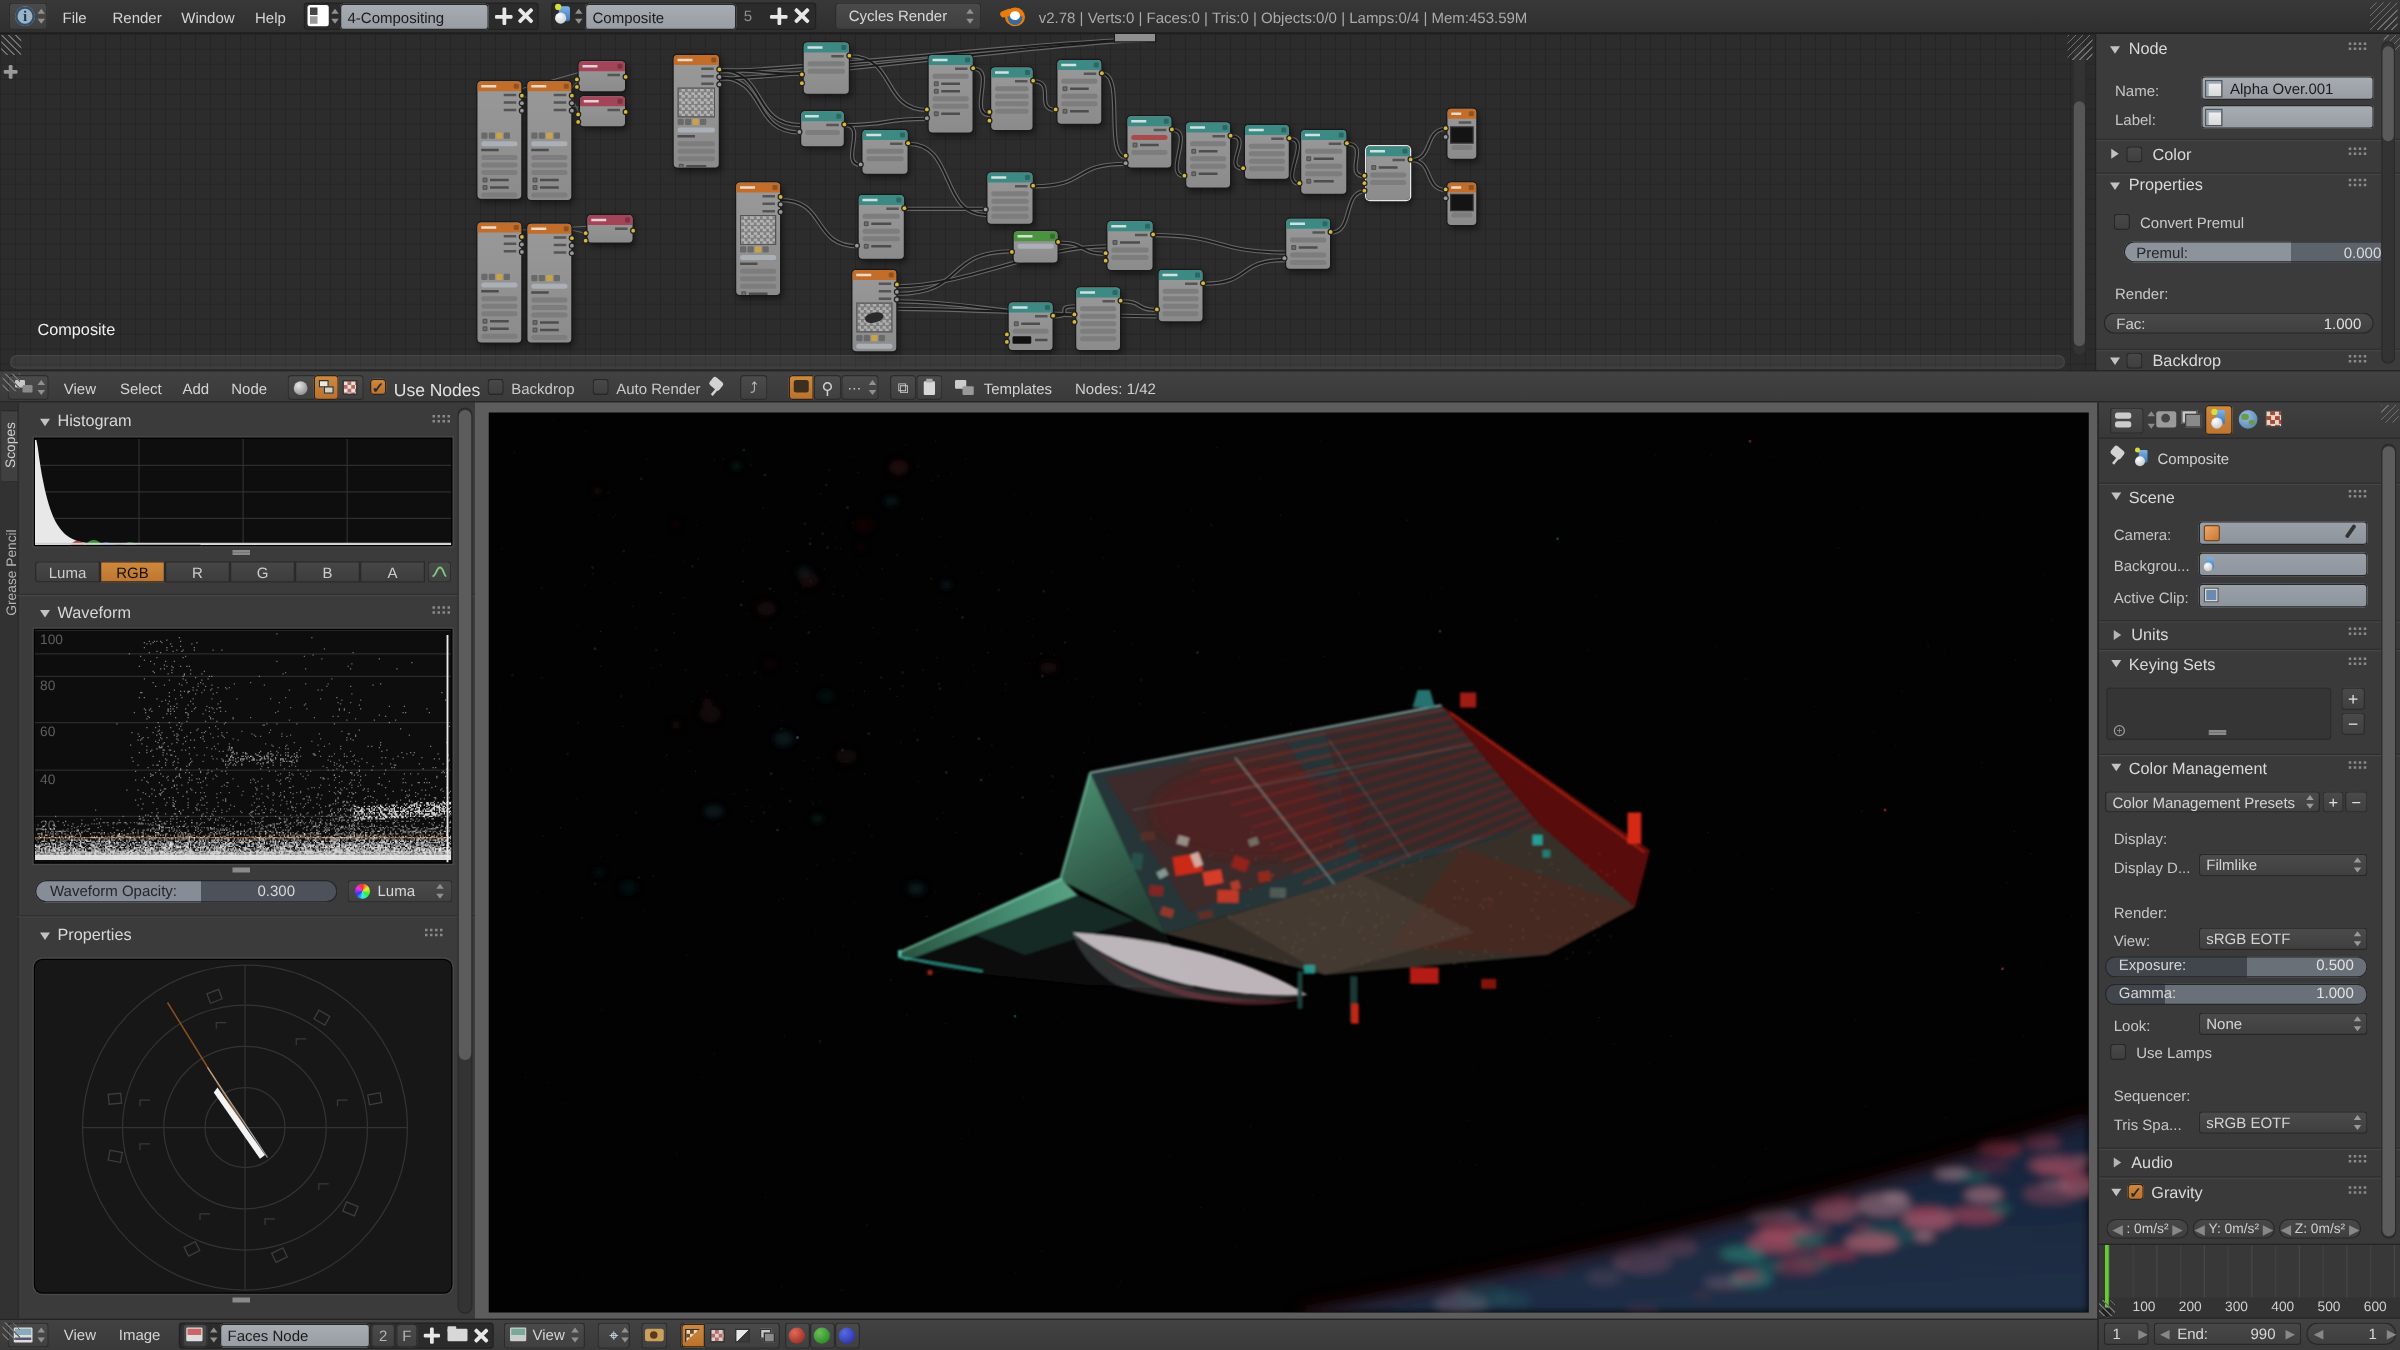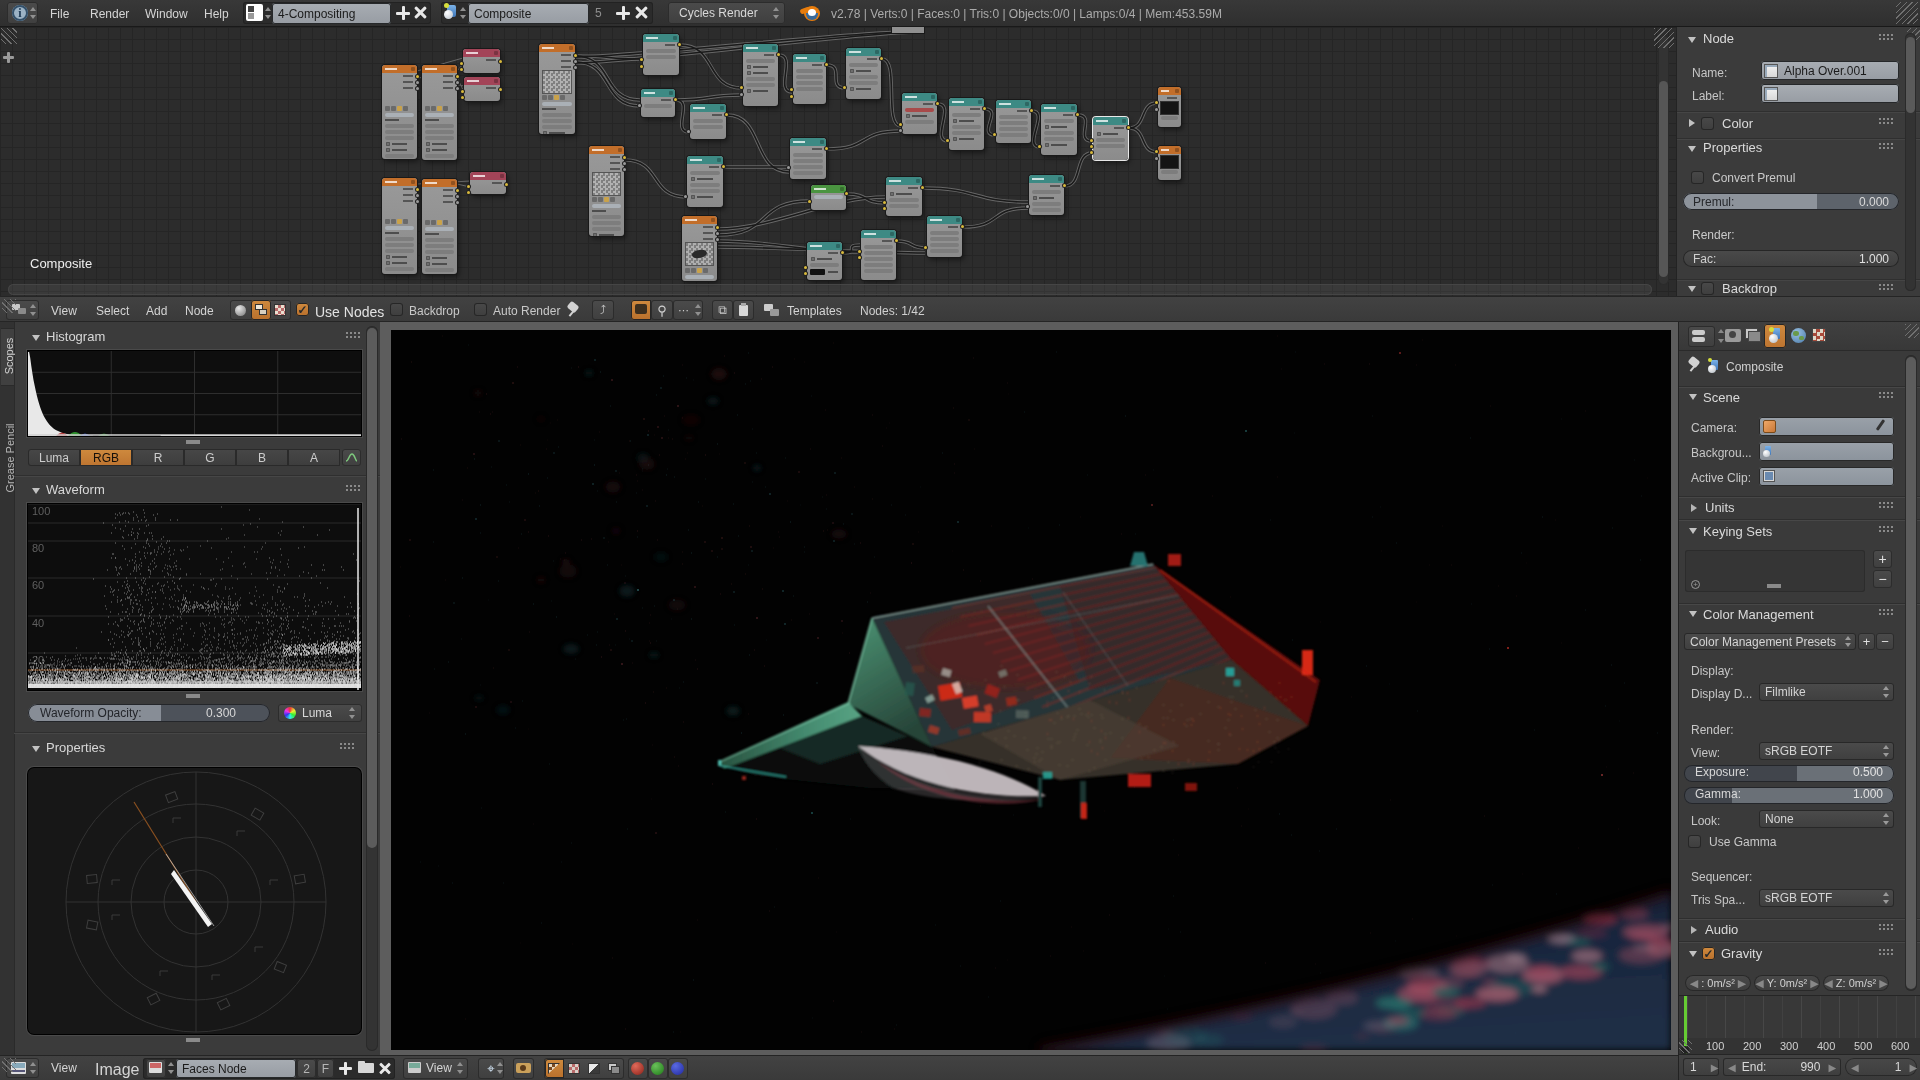--- a/index.html
+++ b/index.html
@@ -585,21 +585,21 @@
     <div style="position:absolute;left:202px;top:116px;width:2px;height:2px;background:#8a8a8a;"></div>
     <div style="position:absolute;left:206px;top:116px;width:2px;height:2px;background:#8a8a8a;"></div>
     <div style="position:absolute;left:210px;top:116px;width:2px;height:2px;background:#8a8a8a;"></div>
     <div style="position:absolute;left:214px;top:116px;width:2px;height:2px;background:#8a8a8a;"></div>
     <div style="position:absolute;left:202px;top:120px;width:2px;height:2px;background:#8a8a8a;"></div>
     <div style="position:absolute;left:206px;top:120px;width:2px;height:2px;background:#8a8a8a;"></div>
     <div style="position:absolute;left:210px;top:120px;width:2px;height:2px;background:#8a8a8a;"></div>
     <div style="position:absolute;left:214px;top:120px;width:2px;height:2px;background:#8a8a8a;"></div>
     <div style="position:absolute;left:14px;top:144px;width:13px;height:13px;background:linear-gradient(#494949,#3e3e3e);border-radius:3px;box-shadow:inset 0 0 0 1px #262626;"></div>
     <div style="position:absolute;left:35px;top:144px;font-size:12px;color:#c9c9c9;white-space:nowrap;">Convert Premul</div>
-    <div style="position:absolute;left:6px;top:166px;width:216px;height:17px;border-radius:9px;background:linear-gradient(90deg,#8d939b 0 62%,#667  62%,#5d636b 62%);box-shadow:inset 0 0 0 1px #24262a;overflow:hidden;">
+    <div style="position:absolute;left:22px;top:166px;width:216px;height:17px;border-radius:9px;background:linear-gradient(90deg,#8d939b 0 62%,#667  62%,#5d636b 62%);box-shadow:inset 0 0 0 1px #24262a;overflow:hidden;">
       <span style="position:absolute;left:10px;top:2px;font-size:12px;color:#26282c;">Premul:</span>
       <span style="position:absolute;right:10px;top:2px;font-size:12px;color:#dadada;">0.000</span>
     </div>
     <div style="position:absolute;left:15px;top:201px;font-size:12px;color:#c9c9c9;white-space:nowrap;">Render:</div>
     <div style="position:absolute;left:6px;top:223px;width:216px;height:17px;border-radius:9px;background:linear-gradient(#4a4a4a,#3f3f3f);box-shadow:inset 0 0 0 1px #262626;">
       <span style="position:absolute;left:10px;top:2px;font-size:12px;color:#d0d0d0;">Fac:</span>
       <span style="position:absolute;right:10px;top:2px;font-size:12px;color:#e0e0e0;">1.000</span>
     </div>
     <div style="position:absolute;left:0;top:252px;width:244px;height:1px;background:#2f2f2f;box-shadow:0 1px 0 #454545;"></div>
     <div style="position:absolute;left:228px;top:6px;width:11px;height:258px;background:#333;border-radius:6px;box-shadow:inset 0 0 0 1px #2a2a2a;"></div>
@@ -1083,21 +1083,21 @@
 <div style="position:absolute;left:0;top:1055px;width:1678px;height:25px;background:linear-gradient(#424242,#3a3a3a);border-top:1px solid #242424;">
     <div style="position:absolute;left:6px;top:2px;width:33px;height:20px;background:linear-gradient(#4b4b4b,#3f3f3f);border-radius:3px;box-shadow:inset 0 0 0 1px #2c2c2c;color:#d8d8d8;font-size:12px;display:flex;align-items:center;justify-content:center;"></div>
     <div style="position:absolute;left:11px;top:6px;width:15px;height:12px;background:#ddd;border-radius:1px;"></div>
     <div style="position:absolute;left:12px;top:7px;width:13px;height:5px;background:#8ab;"></div>
     <div style="position:absolute;left:12px;top:14px;width:13px;height:2px;background:#557;"></div>
     <div style="position:absolute;left:29px;top:5px;width:8px;height:14px;">
       <div style="position:absolute;left:1px;top:1px;width:0;height:0;border-left:3px solid transparent;border-right:3px solid transparent;border-bottom:4px solid #909090;"></div>
       <div style="position:absolute;left:1px;bottom:1px;width:0;height:0;border-left:3px solid transparent;border-right:3px solid transparent;border-top:4px solid #909090;"></div>
     </div>
     <div style="position:absolute;left:51px;top:5px;font-size:12px;color:#d4d4d4;white-space:nowrap;">View</div>
-    <div style="position:absolute;left:95px;top:5px;font-size:16px;color:#d4d4d4;white-space:nowrap;">Image</div>
+    <div style="position:absolute;left:95px;top:5px;font-size:12px;color:#d4d4d4;white-space:nowrap;">Image</div>
     <div style="position:absolute;left:143px;top:2px;width:252px;height:21px;background:#2b2b2b;border-radius:3px;box-shadow:inset 0 0 0 1px #222;"></div>
     <div style="position:absolute;left:146px;top:3px;width:20px;height:19px;background:linear-gradient(#4b4b4b,#3f3f3f);border-radius:3px;box-shadow:inset 0 0 0 1px #2c2c2c;color:#d8d8d8;font-size:12px;display:flex;align-items:center;justify-content:center;"></div>
     <div style="position:absolute;left:149px;top:6px;width:13px;height:11px;background:#ddd;border-radius:1px;"></div>
     <div style="position:absolute;left:150px;top:7px;width:11px;height:5px;background:#c66;"></div>
     <div style="position:absolute;left:167px;top:5px;width:8px;height:14px;">
       <div style="position:absolute;left:1px;top:1px;width:0;height:0;border-left:3px solid transparent;border-right:3px solid transparent;border-bottom:4px solid #909090;"></div>
       <div style="position:absolute;left:1px;bottom:1px;width:0;height:0;border-left:3px solid transparent;border-right:3px solid transparent;border-top:4px solid #909090;"></div>
     </div>
     <div style="position:absolute;left:176px;top:3px;width:120px;height:19px;background:linear-gradient(#a8adb3,#979ca3);border-radius:3px;box-shadow:inset 0 0 0 1px #26282a;color:#1b1b1b;font-size:12px;display:flex;align-items:center;">
       <span style="padding-left:6px;">Faces Node</span>
@@ -1276,21 +1276,21 @@
     </div>
     <div style="position:absolute;left:12px;top:492px;font-size:12px;color:#c6c6c6;white-space:nowrap;">Look:</div>
     <div style="position:absolute;left:80px;top:488px;width:135px;height:18px;background:linear-gradient(#4b4b4b,#3f3f3f);border-radius:3px;box-shadow:inset 0 0 0 1px #282828;color:#d4d4d4;font-size:12px;display:flex;align-items:center;">
       <span style="padding-left:6px;">None</span>
     </div>
     <div style="position:absolute;left:203px;top:490px;width:8px;height:14px;">
       <div style="position:absolute;left:1px;top:1px;width:0;height:0;border-left:3px solid transparent;border-right:3px solid transparent;border-bottom:4px solid #9a9a9a;"></div>
       <div style="position:absolute;left:1px;bottom:1px;width:0;height:0;border-left:3px solid transparent;border-right:3px solid transparent;border-top:4px solid #9a9a9a;"></div>
     </div>
     <div style="position:absolute;left:9px;top:513px;width:13px;height:13px;background:linear-gradient(#494949,#3e3e3e);border-radius:3px;box-shadow:inset 0 0 0 1px #262626;"></div>
-    <div style="position:absolute;left:30px;top:513px;font-size:12px;color:#c9c9c9;white-space:nowrap;">Use Gamma</div>
+    <div style="position:absolute;left:30px;top:513px;font-size:12px;color:#c9c9c9;white-space:nowrap;">Use Lamps</div>
     <div style="position:absolute;left:12px;top:548px;font-size:12px;color:#c6c6c6;white-space:nowrap;">Sequencer:</div>
     <div style="position:absolute;left:12px;top:571px;font-size:12px;color:#c6c6c6;white-space:nowrap;">Tris Spa...</div>
     <div style="position:absolute;left:80px;top:567px;width:135px;height:18px;background:linear-gradient(#4b4b4b,#3f3f3f);border-radius:3px;box-shadow:inset 0 0 0 1px #282828;color:#d4d4d4;font-size:12px;display:flex;align-items:center;">
       <span style="padding-left:6px;">sRGB EOTF</span>
     </div>
     <div style="position:absolute;left:203px;top:569px;width:8px;height:14px;">
       <div style="position:absolute;left:1px;top:1px;width:0;height:0;border-left:3px solid transparent;border-right:3px solid transparent;border-bottom:4px solid #9a9a9a;"></div>
       <div style="position:absolute;left:1px;bottom:1px;width:0;height:0;border-left:3px solid transparent;border-right:3px solid transparent;border-top:4px solid #9a9a9a;"></div>
     </div>
     <div style="position:absolute;left:0;top:596px;width:242px;height:1px;background:#2e2e2e;box-shadow:0 1px 0 #474747;"></div>

